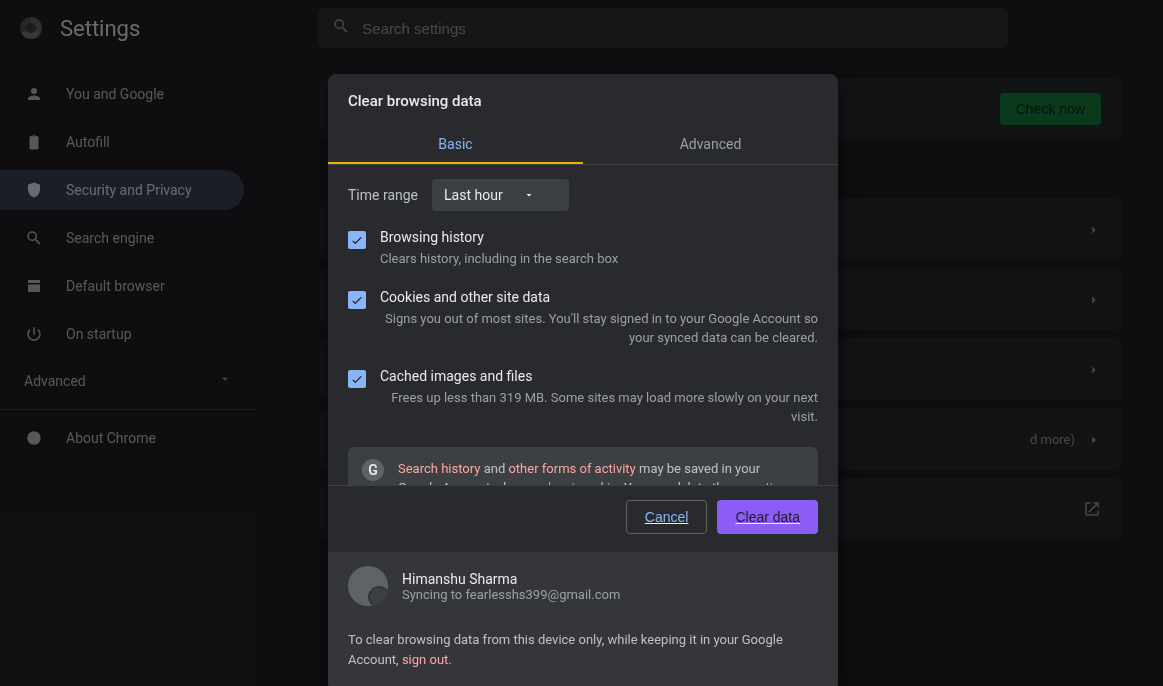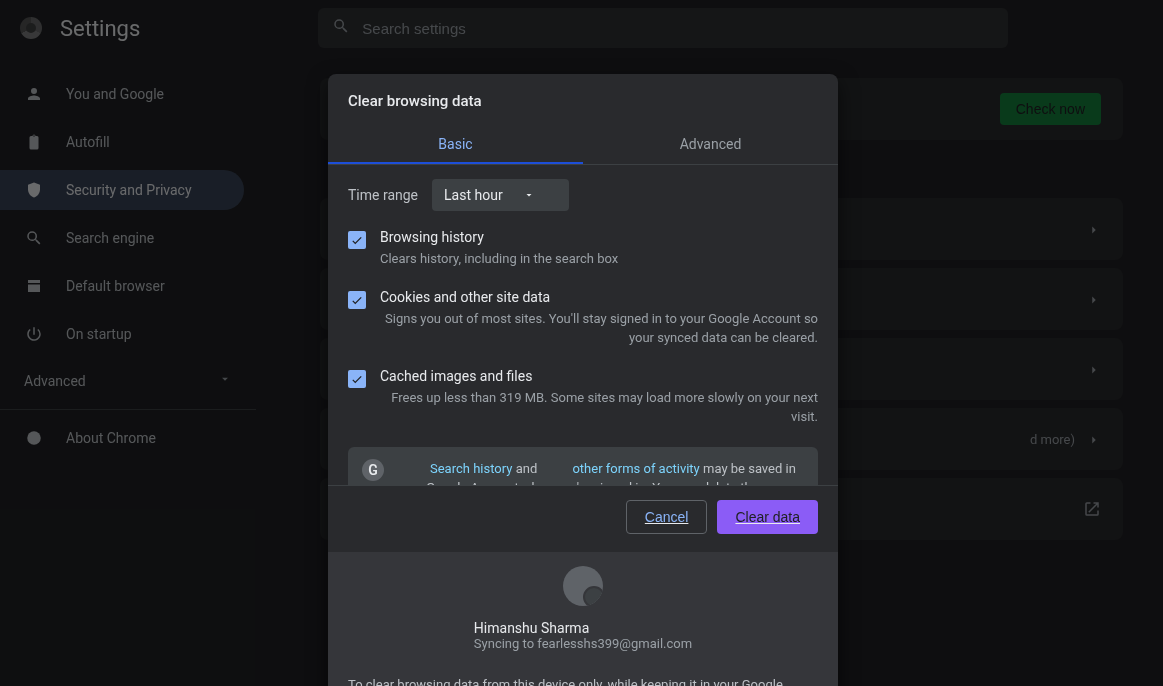--- a/index.html
+++ b/index.html
@@ -120,21 +120,21 @@
     z-index: 10;
     box-shadow: 0 8px 20px rgba(0,0,0,0.6);
     color:#e8eaed;
   }
   .dlg-title { font-size:15px; padding: 18px 20px 14px; font-weight:500;}
   .tabs { display:flex; border-bottom:1px solid #3c4043; }
   .tab {
     flex:1; text-align:center; height:40px; line-height:40px;
     font-size:14px; color:#9aa0a6; cursor:pointer;
   }
-  .tab.active { color:#8ab4f8; border-bottom:2px solid #1d4ed8; }
+  .tab.active { color:#8ab4f8; border-bottom:2px solid #eab308; }
   .dlg-body {
     max-height: 320px; overflow-y:auto; padding: 14px 20px 8px;
     position:relative;
   }
   .dlg-body::-webkit-scrollbar { width:10px; }
   .dlg-body::-webkit-scrollbar-thumb { background:#5f6368; border-radius:5px; }
   .time-row { display:flex; align-items:center; gap:14px; margin-bottom:18px;}
   .time-label { font-size:14px; color:#bdc1c6; }
   .time-select {
     background:#3c4043; border:none; color:#e8eaed; font-size:14px;
@@ -154,33 +154,33 @@
   .info-box {
     background:#3c4043; border-radius:6px; padding:12px 14px;
     display:flex; gap:14px; align-items:flex-start;
   }
   .g-icon {
     width:22px; height:22px; border-radius:50%; background:#5f6368;
     display:flex; align-items:center; justify-content:center;
     color:#e8eaed; font-weight:600; font-size:14px; flex-shrink:0;
   }
   .info-text { font-size:13px; color:#bdc1c6; line-height:1.5;}
-  .link { color:#7dd3fc; cursor:pointer;margin-left:32px; }
+  .link { color:#fca5a5; cursor:pointer; }
   .dlg-actions {
     display:flex; justify-content:flex-end; gap:10px; padding:14px 20px 18px;
     border-top:1px solid #3c4043;
     text-decoration:underline;
   }
   .btn {
     font-size:14px; padding:8px 18px; border-radius:4px; cursor:pointer; border:none;
   }
   .btn-cancel { background:transparent; border:1px solid #5f6368; color:#8ab4f8; }
   .btn-primary { background:#8b5cf6; color:#202124; font-weight:500; }
   .dlg-account {
-    background:#35363a; padding:14px 20px; display:flex; gap:14px; align-items:center;flex-direction:column;
+    background:#35363a; padding:14px 20px; display:flex; gap:14px; align-items:center;
   }
   .avatar {
     width:40px; height:40px; border-radius:50%; background:#5f6368;
     position:relative; overflow:hidden;
   }
   .avatar::after{
     content:''; position:absolute; right:-2px; bottom:-2px; width:18px;height:18px;
     border-radius:50%; background:#3c4043; border:2px solid #35363a;
   }
   .acct-name { font-size:14px; color:#e8eaed; }

